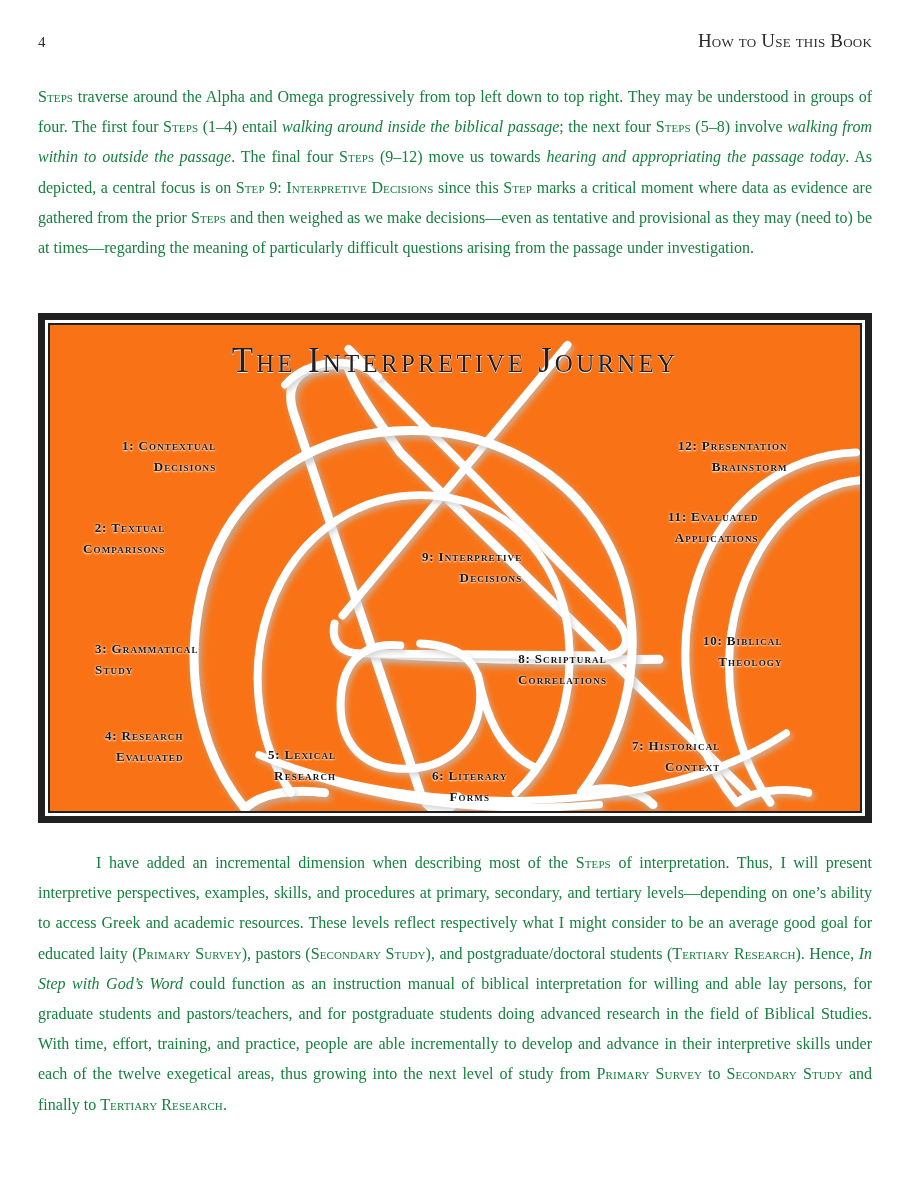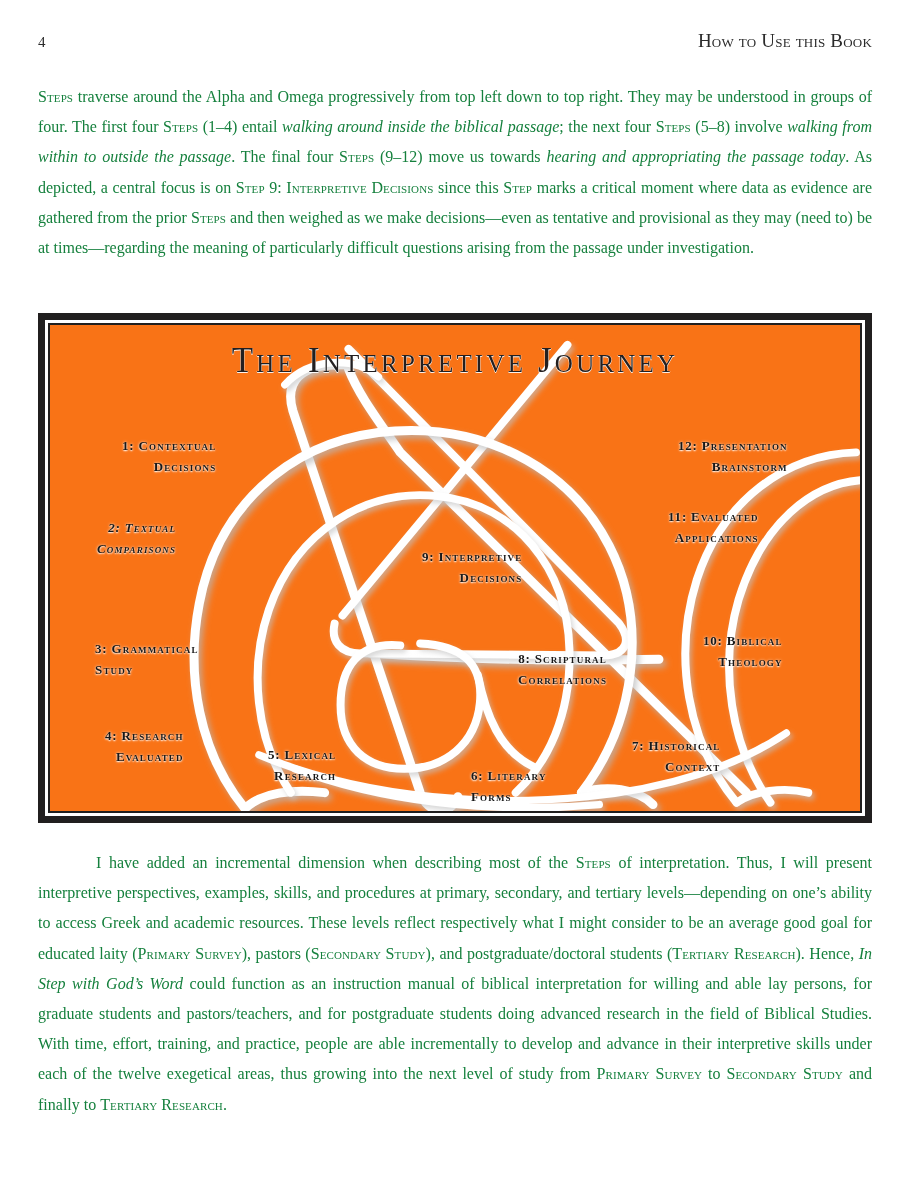--- a/index.html
+++ b/index.html
@@ -128,21 +128,21 @@
     line-height: 21px;
     letter-spacing: 1.15px;
     color: #181818;
     white-space: nowrap;
     text-shadow: 0 1px 1.5px rgba(255,255,255,0.95),
                  0 0 3px rgba(255,255,255,0.85);
   }
   .step .ln { display: block; }
   .step.align-right { text-align: right; }
   .step.align-left  { text-align: left; }
-  .step.align-center{ text-align: left; margin-left: 39px; }
+  .step.align-center{ text-align: center; }
   .step .num { letter-spacing: 0.8px; }
 </style>
 </head>
 <body>
 
 <div class="page">
 
   <div class="running-head">
     <span class="folio">4</span>
     <span class="head-title">How to Use this Book</span>
@@ -228,21 +228,21 @@
           <path d="M210 432 C 300 470 420 486 540 474 C 620 466 690 444 740 410"></path>
           <path d="M246 446 C 330 478 440 492 552 482"></path>
         </g>
       </svg>
 
       <div class="steps">
           <div class="step align-right" style="left: 72px; top: 110px;">
             <span class="ln"><span class="num">1: </span><span>Contextual</span></span>
             <span class="ln">Decisions</span>
           </div>
-          <div class="step align-right" style="left: 47px; top: 192px; font-style: italic;">
+          <div class="step align-right" style="left: 33px; top: 192px;">
             <span class="ln"><span class="num">2: </span><span>Textual</span></span>
             <span class="ln">Comparisons</span>
           </div>
           <div class="step align-left" style="left: 45px; top: 313px;">
             <span class="ln"><span class="num">3: </span><span>Grammatical</span></span>
             <span class="ln">Study</span>
           </div>
           <div class="step align-right" style="left: 55px; top: 400px;">
             <span class="ln"><span class="num">4: </span><span>Research</span></span>
             <span class="ln">Evaluated</span>

